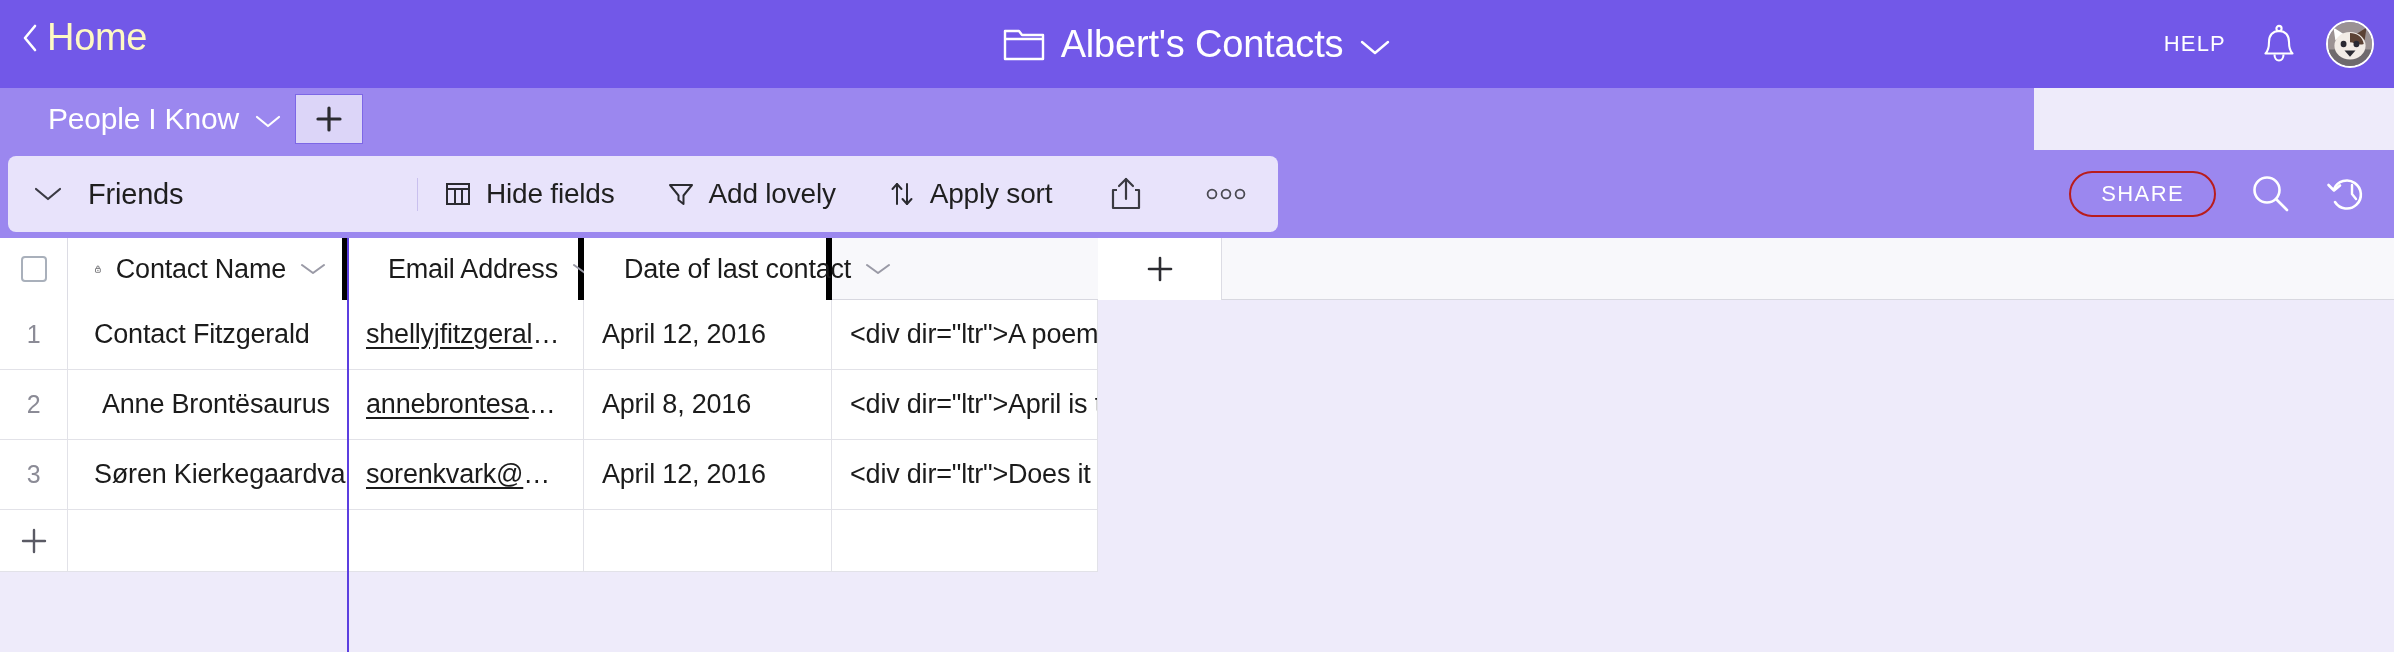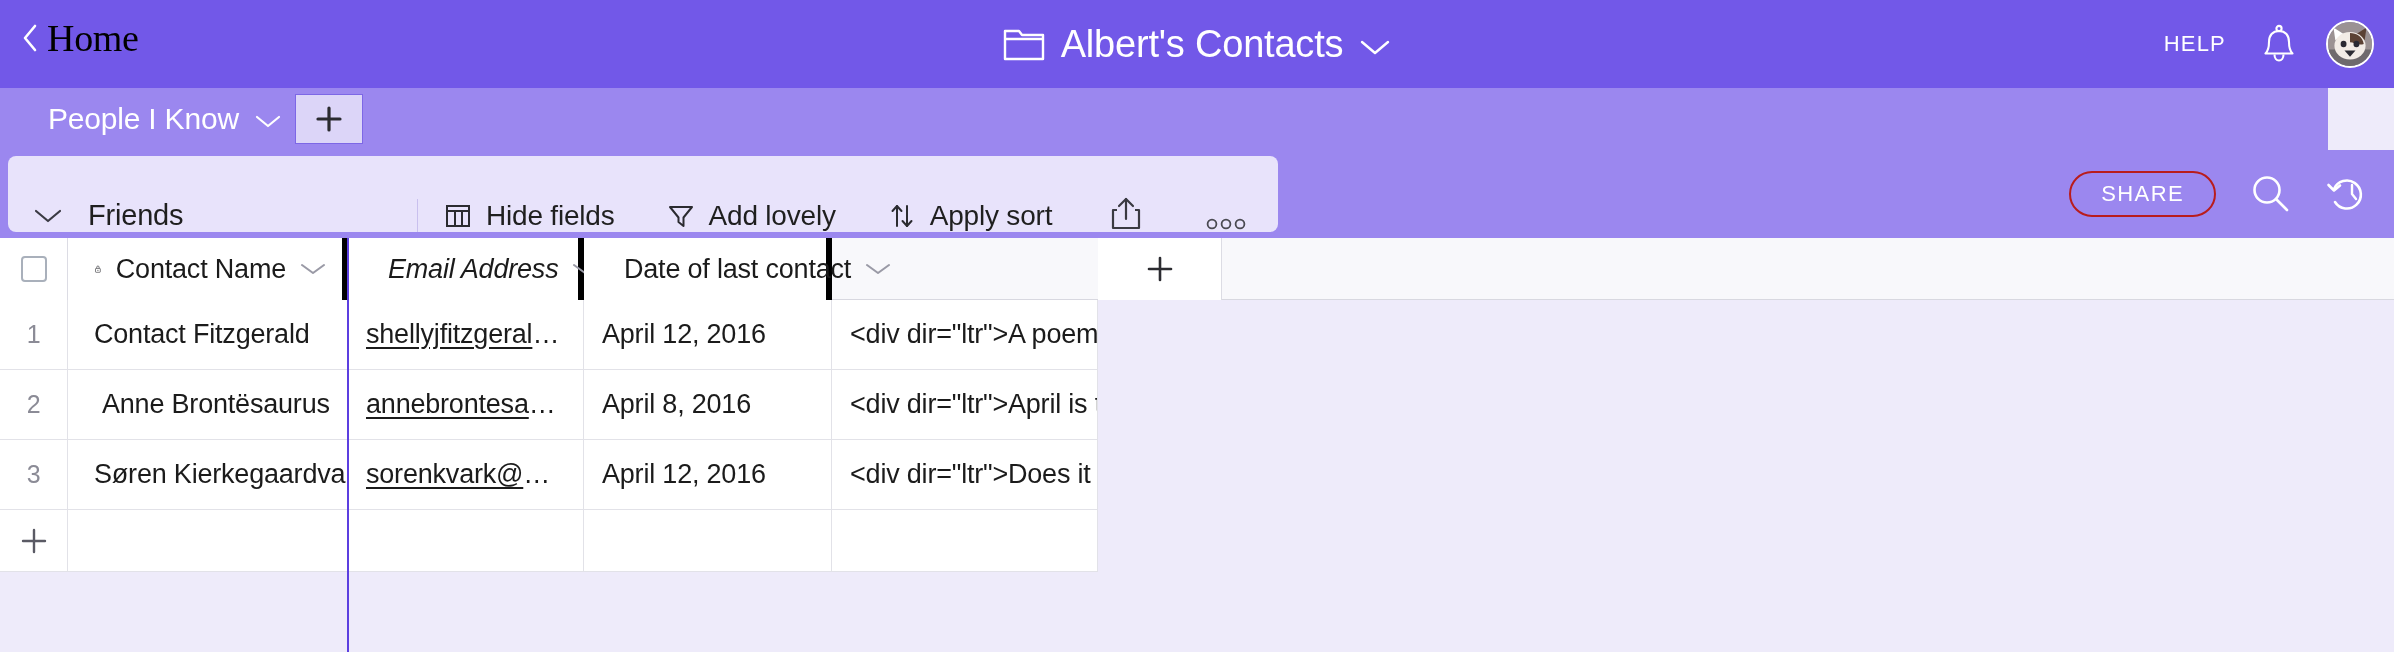--- a/index.html
+++ b/index.html
@@ -12,23 +12,22 @@
   .app { position: relative; width: 2394px; height: 652px; background: #eeebfa; }
 
   
   .topbar {
     position: absolute; left: 0; top: 0; width: 2394px; height: 88px;
     background: #7258e8;
   }
   .home-link {
     position: absolute; left: 22px; top: 16px;
     display: flex; align-items: center; gap: 9px;
-    color: #000000; font-size: 38px; letter-spacing: -0.3px;
+    color: #fef9c3; font-size: 38px; letter-spacing: -0.3px;
     cursor: pointer;
-    font-family: Liberation Serif, serif;
   }
   .home-chevron { display: block; width: 16px; height: 30px; }
 
   .title-wrap {
     position: absolute; left: 0; top: 0; width: 2394px; height: 88px;
     display: flex; align-items: center; justify-content: center; gap: 16px;
     pointer-events: none;
   }
   .title-inner { display: flex; align-items: center; gap: 16px; pointer-events: auto; cursor: pointer; }
   .folder-icon { display: block; width: 42px; height: 34px; }
@@ -46,21 +45,21 @@
   .bell-icon { display: block; width: 34px; height: 40px; cursor: pointer; }
   .avatar {
     width: 48px; height: 48px; border-radius: 50%;
     border: 2px solid #ffffff; overflow: hidden; cursor: pointer;
     background: #8d7bbf; position: relative;
   }
   .avatar svg { display: block; width: 100%; height: 100%; }
 
   
   .tabstrip {
-    position: absolute; left: 0; top: 88px; width: 2328px; height: 62px;
+    position: absolute; left: 0; top: 88px; width: 2034px; height: 62px;
     background: #9b87ef;
   }
   .tab-active {
     position: absolute; left: 0; top: 0; height: 62px;
     padding: 0 26px 0 48px;
     display: flex; align-items: center; gap: 16px;
     background: #9b87ef; cursor: pointer;
   }
   .tab-label { color: #ffffff; font-size: 30px; letter-spacing: -0.2px; white-space: nowrap; }
   .tab-chevron { display: block; width: 26px; height: 15px; margin-top: 4px; }
@@ -71,21 +70,21 @@
   }
   .tab-add svg { display: block; width: 26px; height: 26px; }
 
   
   .toolbar {
     position: absolute; left: 0; top: 150px; width: 2394px; height: 88px;
     background: #9b87ef;
   }
   .tb-group {
     position: absolute; left: 8px; top: 6px; height: 76px;
-    display: flex; align-items: flex-end;
+    display: flex; align-items: center;
     background: #e8e3fb; border-radius: 8px; overflow: hidden;
   }
   .tb-view {
     width: 410px; display: flex; align-items: center; gap: 26px;
     padding-left: 26px; cursor: pointer;
     border-right: 1px solid #c9c0ee;
   }
   .tb-view-chevron { display: block; width: 28px; height: 16px; }
   .tb-view-name { font-size: 29px; color: #1f1f1f; letter-spacing: -0.2px; }
   .tb-btn {
@@ -341,21 +340,21 @@
           <circle cx="13" cy="18" r="1.8" fill="#2b2b30"></circle>
         </svg>
         <span class="lbl">Contact Name</span>
         <span class="dd">
           <svg class="dd-chevron" viewBox="0 0 26 14">
             <polyline points="2,3 13,11 24,3" fill="none" stroke="#9a9aa6" stroke-width="2.1" stroke-linecap="round" stroke-linejoin="round"></polyline>
           </svg>
         </span>
       </div>
 
-      <div class="hdr-cell hdr-main" style="left:348px; width:236px;font-style:italic;">
+      <div class="hdr-cell hdr-main" style="left:348px; width:236px;">
         <svg width="28" height="24" viewBox="0 0 28 24">
           <rect x="2" y="3" width="24" height="18" fill="none" stroke="#2b2b30" stroke-width="2"></rect>
           <polyline points="2,3 14,13 26,3" fill="none" stroke="#2b2b30" stroke-width="2"></polyline>
           <line x1="2" y1="21" x2="11" y2="12" stroke="#2b2b30" stroke-width="2"></line>
           <line x1="26" y1="21" x2="17" y2="12" stroke="#2b2b30" stroke-width="2"></line>
         </svg>
         <span class="lbl">Email Address</span>
         <span class="dd">
           <svg class="dd-chevron" viewBox="0 0 26 14">
             <polyline points="2,3 13,11 24,3" fill="none" stroke="#9a9aa6" stroke-width="2.1" stroke-linecap="round" stroke-linejoin="round"></polyline>

